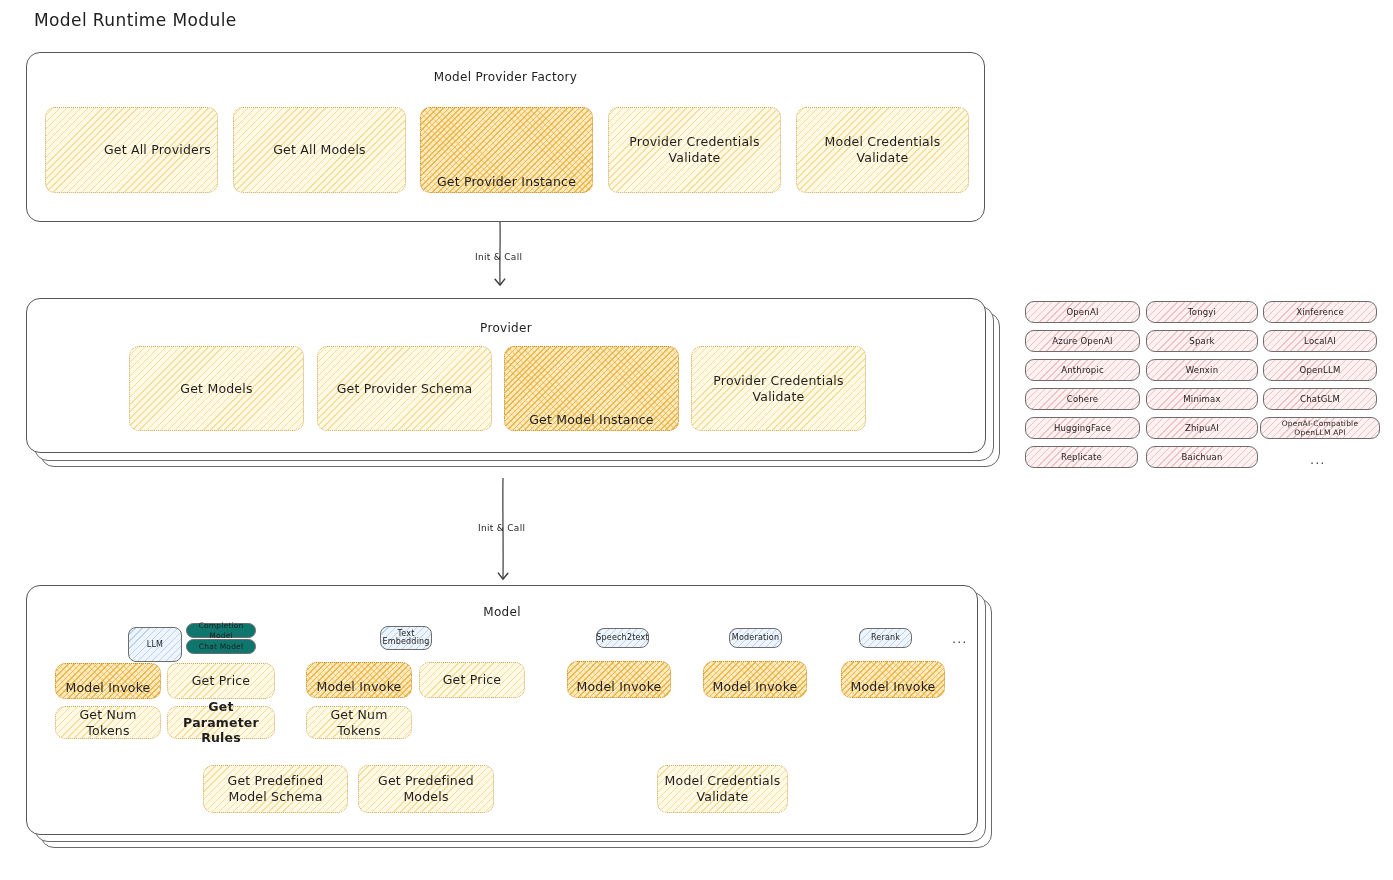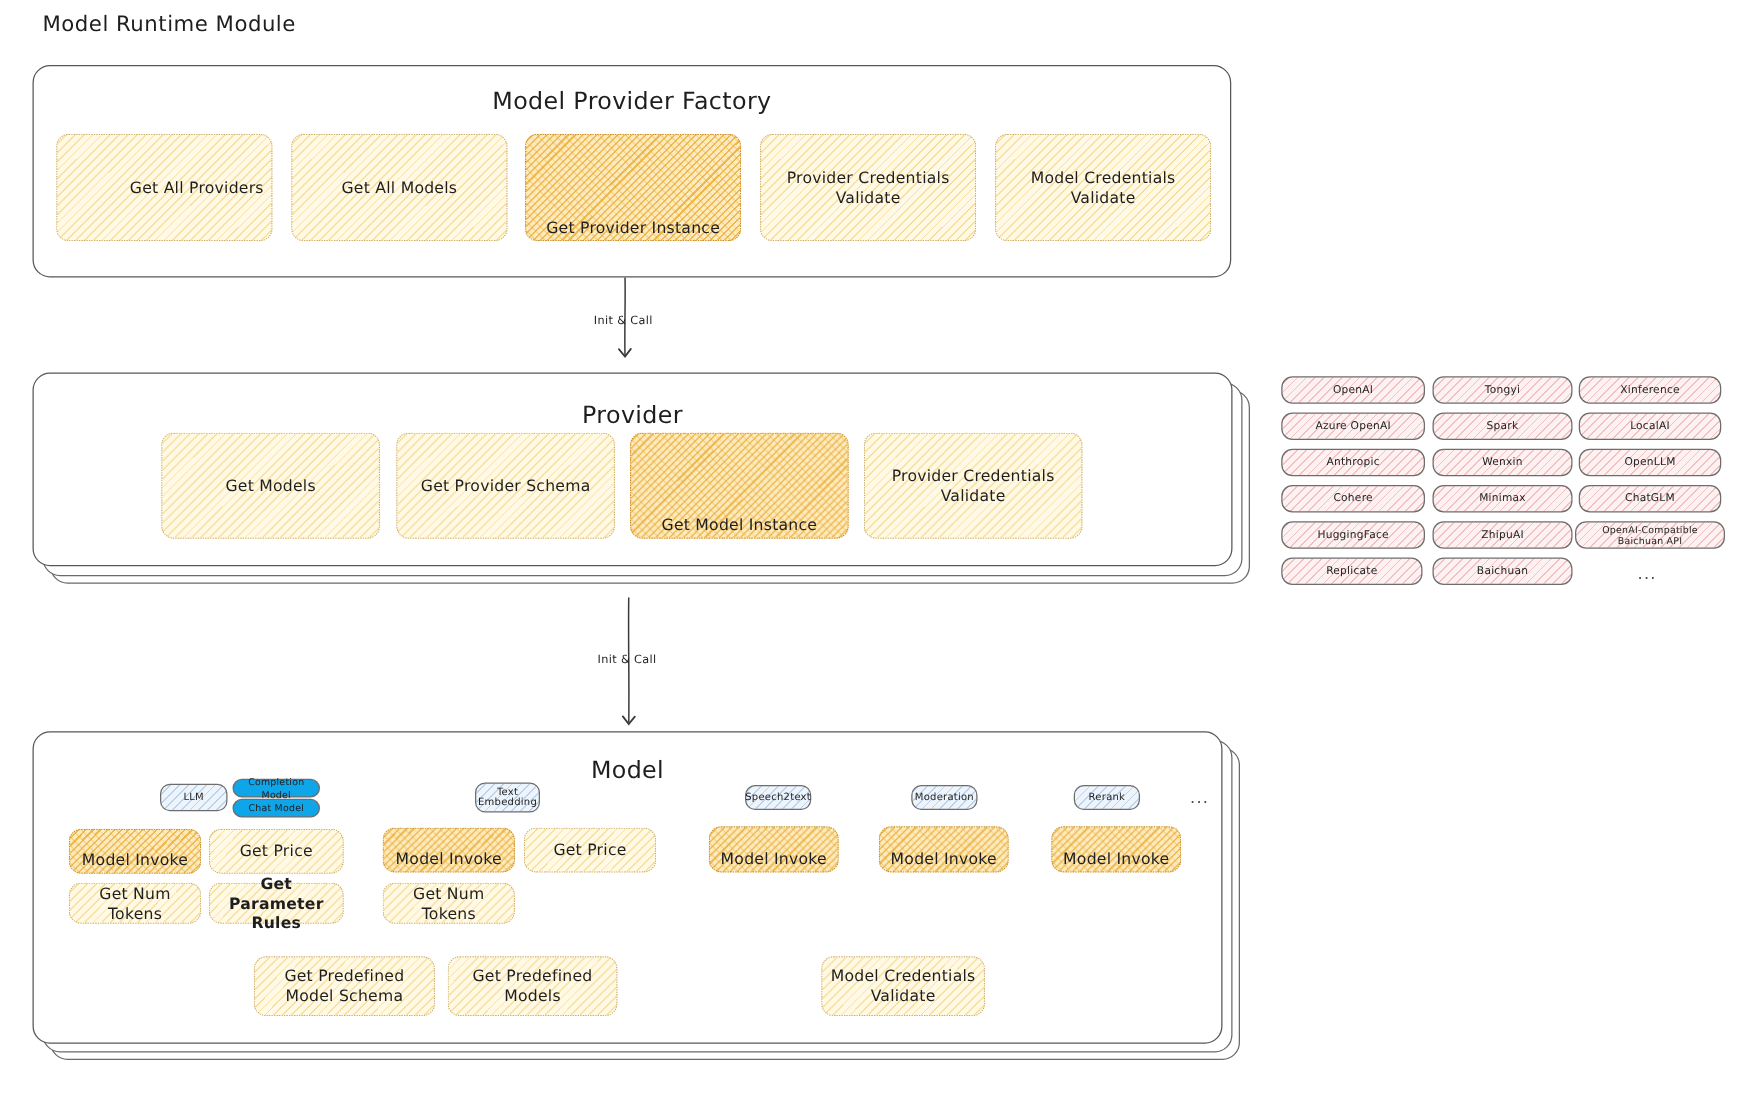--- a/index.html
+++ b/index.html
@@ -48,21 +48,21 @@
     border: 1.2px solid #6a6a6a;
     border-radius: 14px;
     background: #ffffff;
     z-index: 0;
   }
   .panel-title {
     position: absolute;
     left: 0;
     right: 0;
     text-align: center;
-    font-size: 19px;
+    font-size: 12px;
     color: #1e1e1e;
     letter-spacing: .3px;
   }
 
   
   .node {
     position: absolute;
     box-sizing: border-box;
     display: flex;
     align-items: center;
@@ -127,21 +127,21 @@
       rgba(110,160,215,.40) 0px,
       rgba(110,160,215,.40) 1px,
       rgba(255,255,255,0) 1px,
       rgba(255,255,255,0) 5px);
     font-size: 8px;
   }
   
   .n-white {
     border: 1.1px solid #6d6d6d;
     border-radius: 8px;
-    background: #0ea5e9;
+    background: #0f766e;
     font-size: 7.5px;
   }
 
   
   .arrow-label {
     position: absolute;
     font-size: 9px;
     color: #1e1e1e;
     white-space: nowrap;
     letter-spacing: .3px;
@@ -257,31 +257,31 @@
   <div class="node n-pink" style="left:1263px; top:330px; width:114px; height:22px; z-index:3;">
     <span>LocalAI</span>
   </div>
   <div class="node n-pink" style="left:1263px; top:359px; width:114px; height:22px; z-index:3;">
     <span>OpenLLM</span>
   </div>
   <div class="node n-pink" style="left:1263px; top:388px; width:114px; height:22px; z-index:3;">
     <span>ChatGLM</span>
   </div>
   <div class="node n-pink" style="left:1260px; top:417px; width:120px; height:22px; z-index:3; font-size:7.5px;">
-    <span>OpenAI-Compatible Baichuan API</span>
+    <span>OpenAI-Compatible OpenLLM API</span>
   </div>
   <div class="ellipsis" style="left:1310px; top:452px;">...</div>
 
   <div class="panel-shadow" style="left:40px; top:598px; width:952px; height:250px;"></div>
   <div class="panel-shadow" style="left:34px; top:592px; width:952px; height:250px;"></div>
   <div class="panel" style="left:26px; top:585px; width:952px; height:250px; z-index:2;">
     <div class="panel-title" style="top:19px;">Model</div>
   </div>
 
-  <div class="node n-blue" style="left:128px; top:627px; width:54px; height:22px; z-index:3;">
+  <div class="node n-blue" style="left:128px; top:627px; width:54px; height:35px; z-index:3;">
     <span>LLM</span>
   </div>
   <div class="node n-white" style="left:186px; top:623px; width:70px; height:15px; z-index:3;">
     <span>Completion Model</span>
   </div>
   <div class="node n-white" style="left:186px; top:639px; width:70px; height:15px; z-index:3;">
     <span>Chat Model</span>
   </div>
   <div class="node n-amber" style="left:55px; top:663px; width:106px; height:36px; z-index:3;">
     <span>Model Invoke</span>

